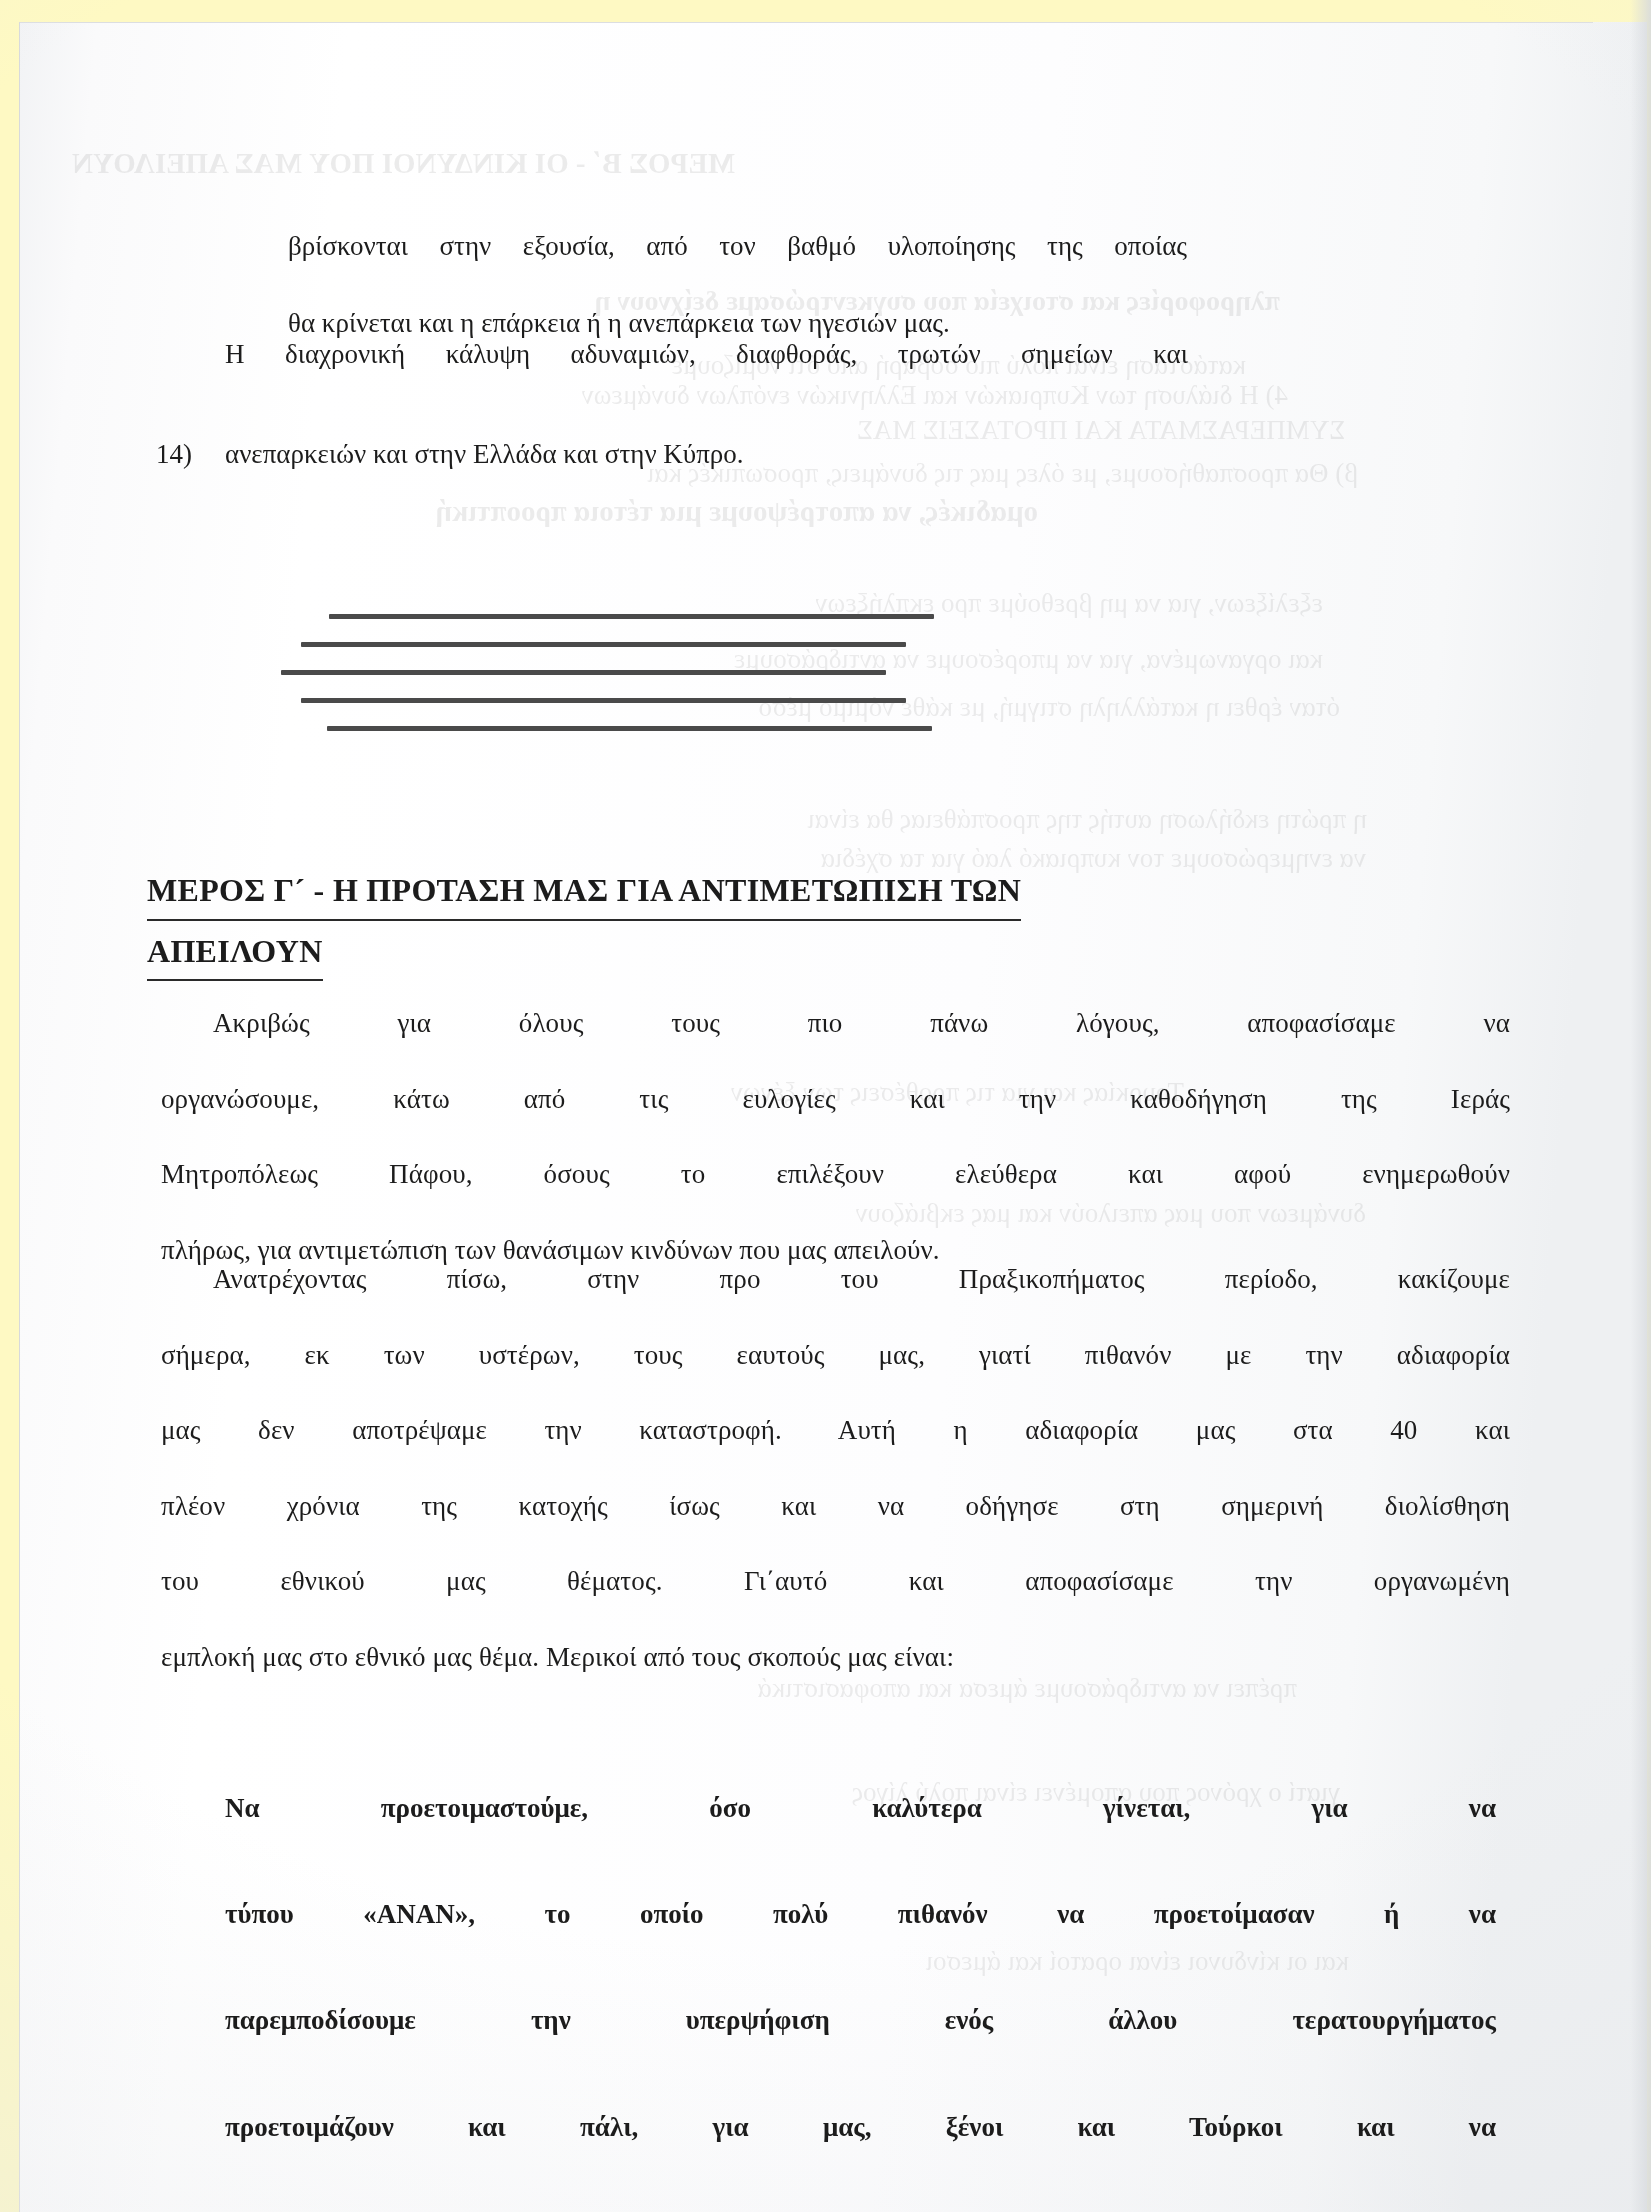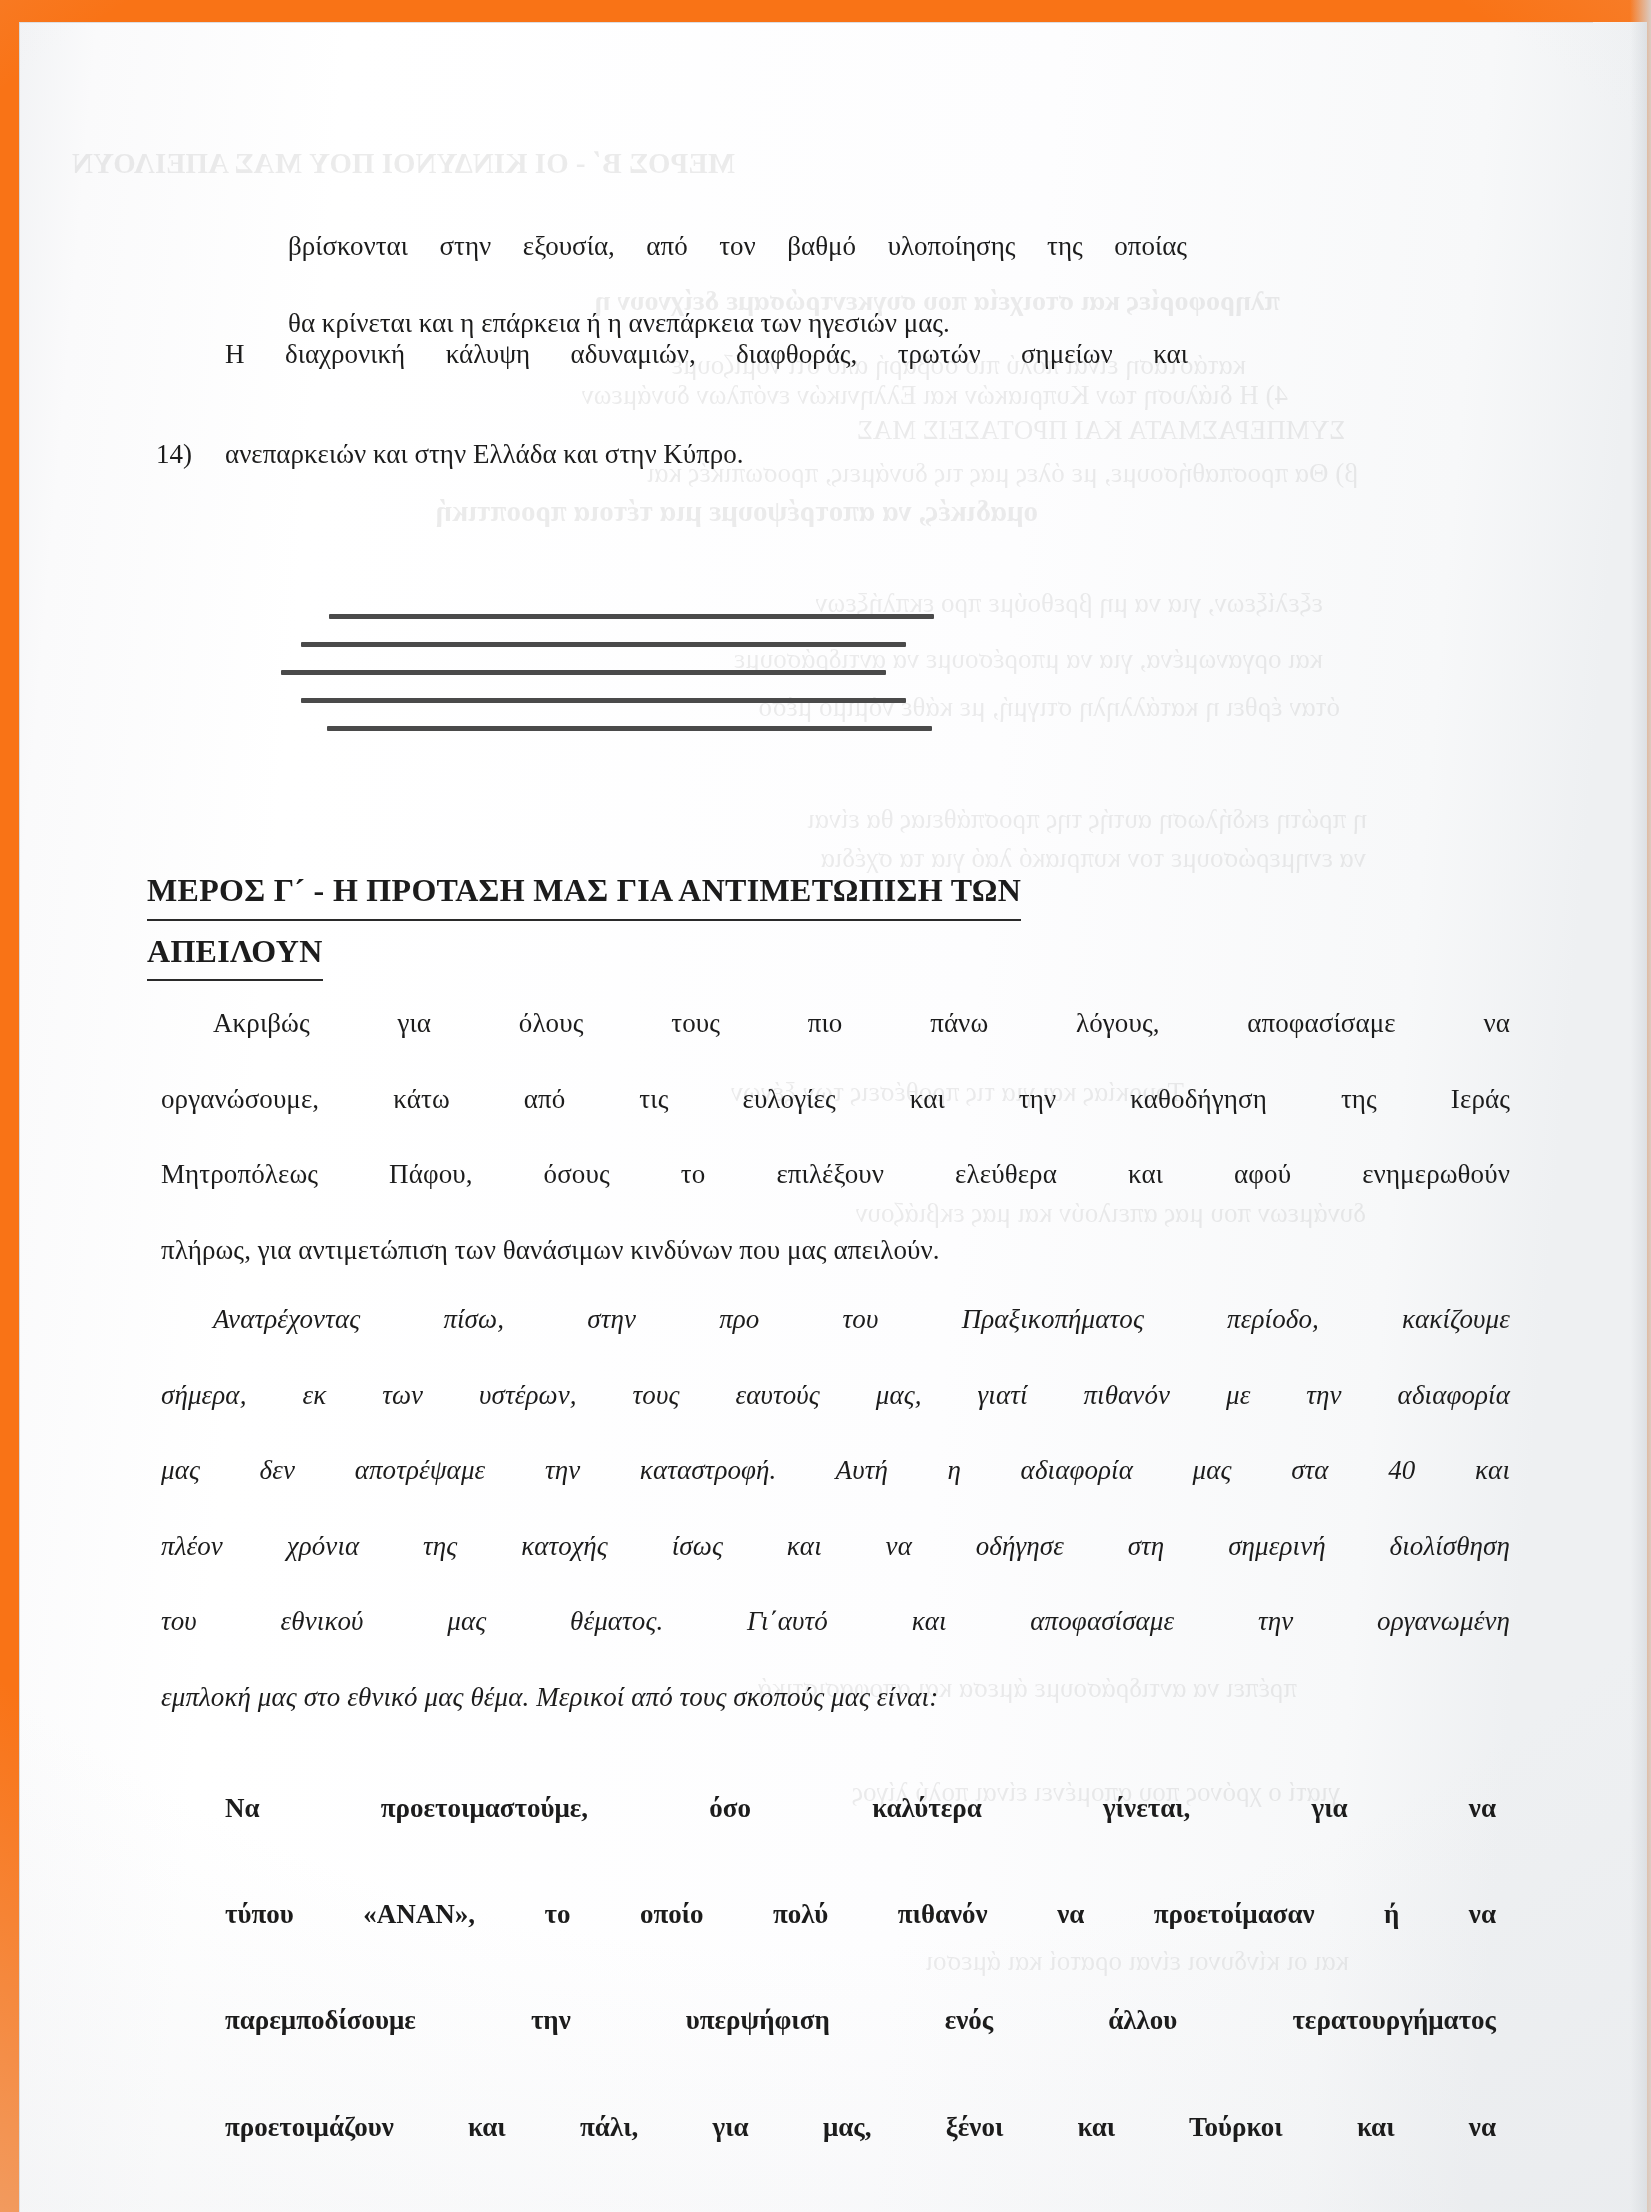--- a/index.html
+++ b/index.html
@@ -6,21 +6,21 @@
   html, body {
     margin: 0;
     padding: 0;
     background: #ffffff;
   }
 
   #page {
     position: relative;
     width: 1652px;
     height: 2213px;
-    background: #f97316;
+    background: #fef9c3;
     overflow: hidden;
     font-family: "Liberation Serif", "DejaVu Serif", serif;
     color: #1c1c1c;
   }
 
   
   .paper-surface {
     position: absolute;
     left: 19px;
     top: 21.6px;
@@ -207,21 +207,21 @@
       <span class="hline hline-2">ΑΠΕΙΛΟΥΝ</span>
     </div>
 
     <div class="text-block para" style="left:149px; top:1010px; width:1349px;">
       <span class="jline" style="text-indent:52px;">Ακριβώς για όλους τους πιο πάνω λόγους, αποφασίσαμε να</span>
       <span class="jline" style="margin-top:21.6px;">οργανώσουμε, κάτω από τις ευλογίες και την καθοδήγηση της Ιεράς</span>
       <span class="jline" style="margin-top:21.6px;">Μητροπόλεως Πάφου, όσους το επιλέξουν ελεύθερα και αφού ενημερωθούν</span>
       <span class="jline last" style="margin-top:21.6px;">πλήρως, για αντιμετώπιση των θανάσιμων κινδύνων που μας απειλούν.</span>
     </div>
 
-    <div class="text-block para" style="left:149px; top:1306px; width:1349px;font-style:italic;">
+    <div class="text-block para" style="left:149px; top:1266px; width:1349px;">
       <span class="jline" style="text-indent:52px;">Ανατρέχοντας πίσω, στην προ του Πραξικοπήματος περίοδο, κακίζουμε</span>
       <span class="jline" style="margin-top:21.6px;">σήμερα, εκ των υστέρων, τους εαυτούς μας, γιατί πιθανόν με την αδιαφορία</span>
       <span class="jline" style="margin-top:21.6px;">μας δεν αποτρέψαμε την καταστροφή. Αυτή η αδιαφορία μας στα 40 και</span>
       <span class="jline" style="margin-top:21.6px;">πλέον χρόνια της κατοχής ίσως και να οδήγησε στη σημερινή διολίσθηση</span>
       <span class="jline" style="margin-top:21.6px;">του εθνικού μας θέματος. Γι΄αυτό και αποφασίσαμε την οργανωμένη</span>
       <span class="jline last" style="margin-top:21.6px;">εμπλοκή μας στο εθνικό μας  θέμα. Μερικοί από τους σκοπούς μας είναι:</span>
     </div>
 
     <div class="num-item bold" style="left:156px; top:1788px; width:1340px;">
       <div class="num-marker">1)</div>

